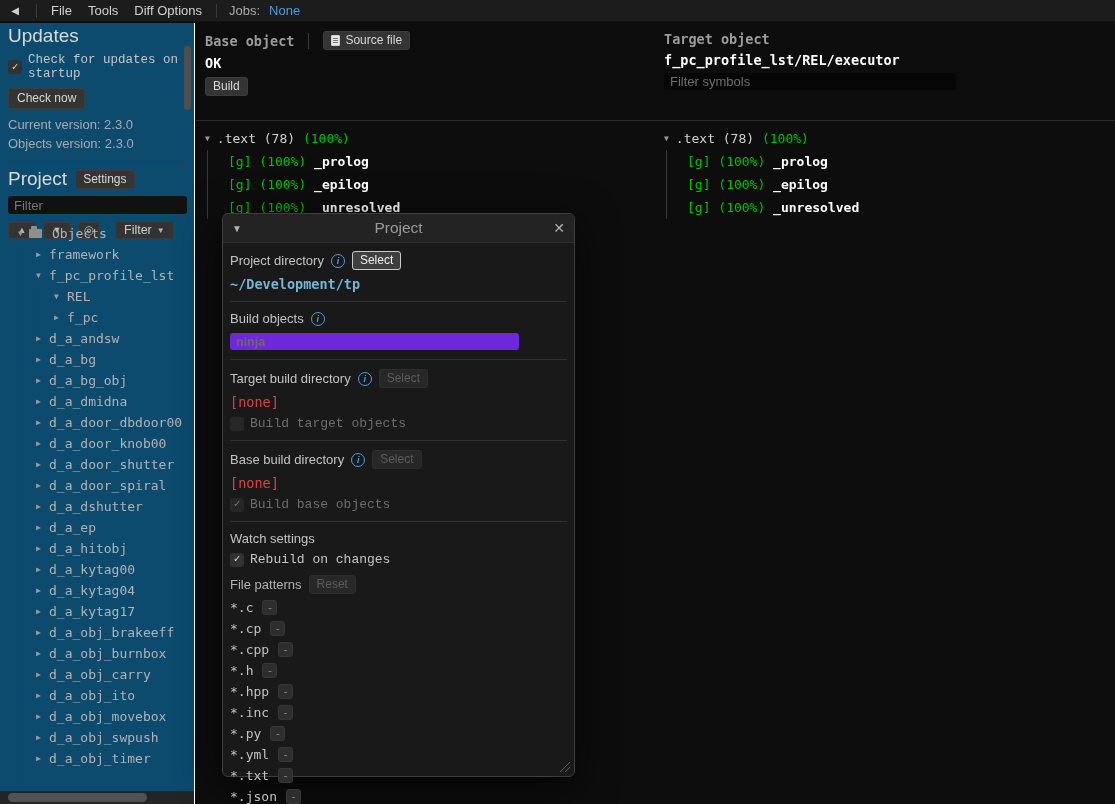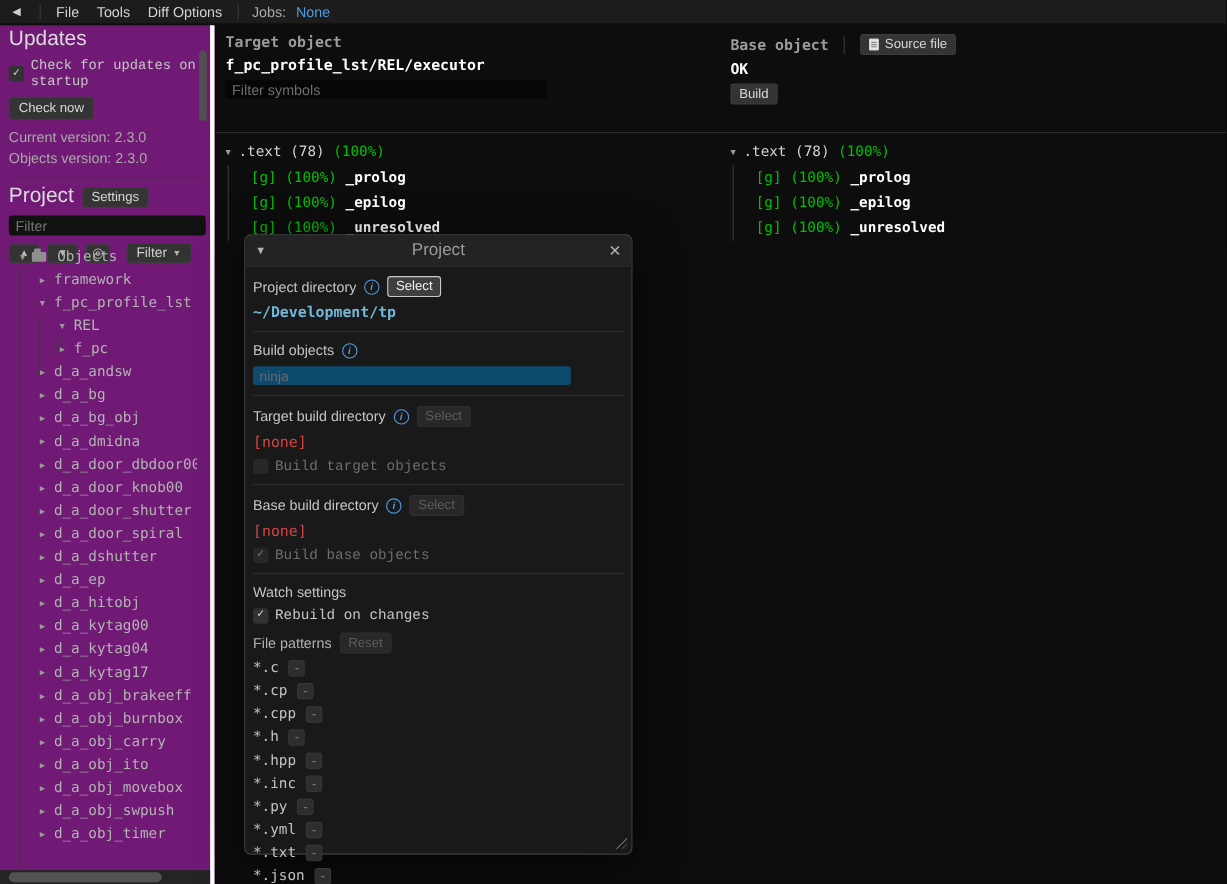--- a/index.html
+++ b/index.html
@@ -18,21 +18,21 @@
   }
   .topbar .back { width:30px; text-align:center; font-size:10px; color:#cfcfcf; cursor:default; }
   .vsep { width:1px; height:14px; background:#3b3b3b; margin:0 6px; }
   .menu-item { padding:2px 8px; border-radius:3px; cursor:default; }
   .jobs-label { color:#aaaaaa; margin-left:6px; }
   .jobs-value { color:var(--blue,#4f9be0); margin-left:9px; }
 
   
   .sidebar {
     position:absolute; left:0; top:23px; width:195px; bottom:0;
-    background:#701a75; border-right:4px solid #ffffff; font-size:13px;
+    background:#0c4a6e; border-right:1px solid #ffffff; font-size:13px;
   }
   .sb-pad { padding:2px 8px 0 8px; }
   .h1 { font-size:19px; color:#dadada; font-weight:400; }
   .chk-row { display:flex; align-items:center; gap:6px; margin-top:6px; color:#c6c6c6;font-family:Liberation Mono, monospace; }
   .cb {
     width:14px; height:14px; border-radius:3px; background:#323232; flex:0 0 auto;
     display:flex; align-items:center; justify-content:center;
     color:#d8d8d8; font-size:11px; line-height:1;
   }
   .cb.unchecked::after { content:""; }
@@ -129,22 +129,22 @@
   .row { display:flex; align-items:center; gap:7px; }
   .info {
     width:14px; height:14px; border-radius:50%; border:1.5px solid var(--blue,#3f9ddd);
     color:var(--blue,#3f9ddd); font-size:9px; font-weight:bold; font-style:italic;
     display:inline-flex; align-items:center; justify-content:center; flex:0 0 auto;
   }
   .path-val { font-family:"DejaVu Sans Mono",monospace; font-weight:bold; color:var(--path,#72b7d8); margin:6px 0 0 0; font-size:13.5px; }
   .none-val { font-family:"DejaVu Sans Mono",monospace; color:var(--red,#d64545); margin:6px 0 0 0; font-size:13.5px; }
   .dlg-sep { height:1px; background:#303030; margin:9px 0; }
   .dlg-input {
-    width:289px; height:17px; background:#0c4a6e; border:none; border-radius:3px;
-    color:#b0b0b0; font-size:12.5px; padding:0 6px; outline:none; display:block;
+    width:289px; height:17px; background:#6d28d9; border:none; border-radius:3px;
+    color:#b0b0b0; font-size:12.5px; padding:0 6px; outline:none; display:block;font-weight:bold;
   }
   .dlg-input::placeholder { color:#6a6a6a; }
   .dim-label { color:#6d6d6d;text-align:right; }
   .pattern-row { display:flex; align-items:center; height:21px; gap:9px;
      font-family:"DejaVu Sans Mono",monospace; font-size:13px; color:#c2c2c2; }
   .mini-btn {
     background:#2e2e2e; border:1px solid #363636; border-radius:3px; color:#8a8a8a;
     font-size:11px; min-width:15px; height:15px; line-height:13px; text-align:center; padding:0 2px;
   }
   .resize-handle {
@@ -317,37 +317,37 @@
       </div>
     <div class="vscroll" style="top:23px; height:64px;"></div>
     <div class="hscroll-track">
       <div class="hscroll-thumb"></div>
     </div>
   </div>
 
   <div class="main">
     <div class="cols">
       <div class="col">
-        <div class="obj-label">Target object</div>
-        <div class="obj-value">f_pc_profile_lst/REL/executor</div>
-        <input class="sym-filter" placeholder="Filter symbols" style="">
-      </div>
-      <div class="col">
         <div class="base-line1">
           <span class="obj-label">Base object</span>
           <span class="vsep" style="height:16px;"></span>
           <span class="btn small" style="display:inline-flex;align-items:center;gap:5px;">
             <span class="doc-icon"></span>
             <span>Source file</span>
           </span>
         </div>
         <div class="obj-value">OK</div>
         <div style="margin-top:5px;">
           <span class="btn small">Build</span>
         </div>
+      </div>
+      <div class="col">
+        <div class="obj-label">Target object</div>
+        <div class="obj-value">f_pc_profile_lst/REL/executor</div>
+        <input class="sym-filter" placeholder="Filter symbols" style="">
       </div>
     </div>
     <div class="main-sep"></div>
     <div class="symcol left" id="symcol-target">
         <div class="sym-section">
           <span class="tri">▼</span>
           <span class="sp">.text (78) </span>
           <span class="green">(100%)</span>
         </div>
         <div class="sym-row">

